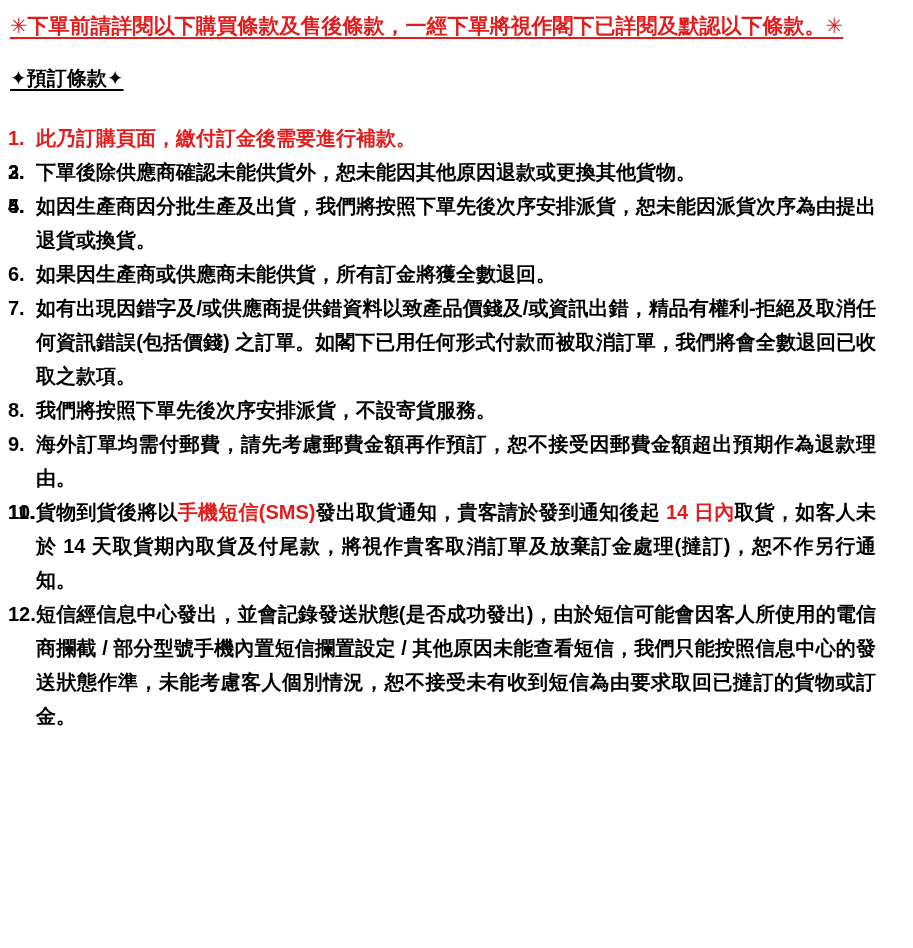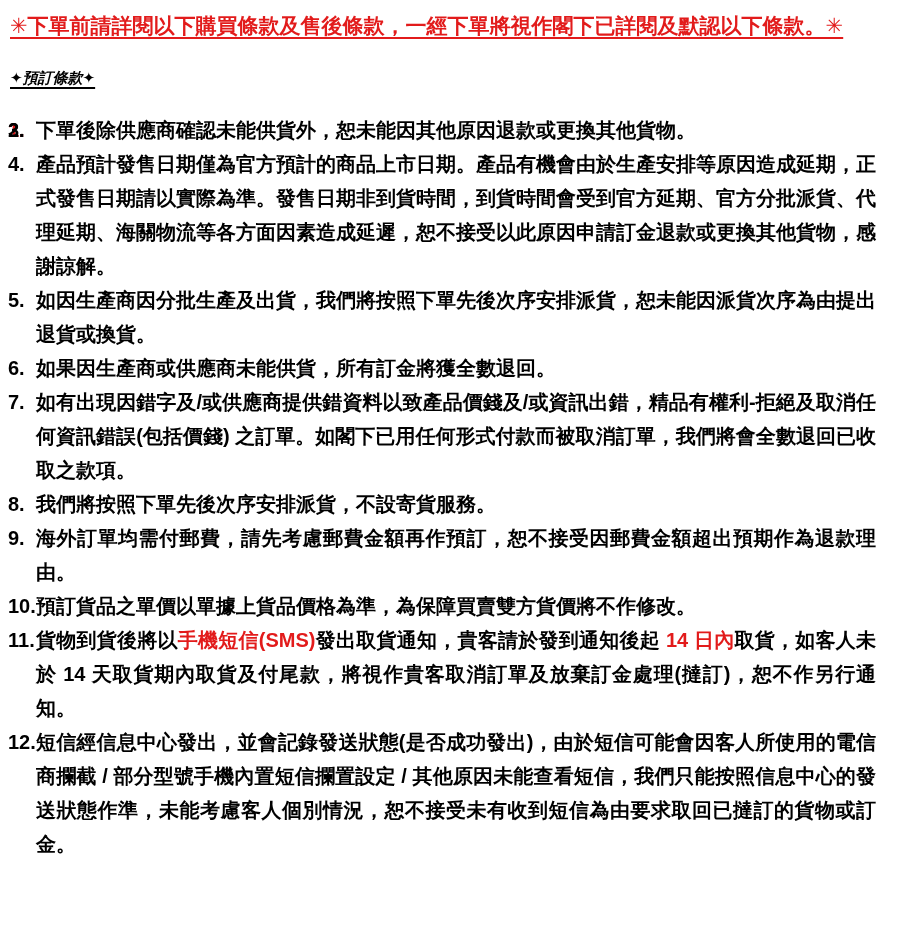--- a/index.html
+++ b/index.html
@@ -22,29 +22,28 @@
   .notice-title {
     margin: 4px 0 0 2px;
     font-size: 21px;
     line-height: 28px;
     color: var(--alert-red, #e21b1b);
     text-decoration: underline;
     text-decoration-thickness: 2px;
     text-underline-offset: 4px;
   }
   .section-heading {
-    margin: 25px 0 0 2px;
-    font-size: 15px;
+    margin: 25px 0 8px 2px;
+    font-size: 20px;
     line-height: 26px;
     color: var(--body-text, #000000);
     text-decoration: underline;
     text-decoration-thickness: 2px;
     text-underline-offset: 4px;
     display: inline-block;
-    font-style: italic;
   }
   .section-heading-row { margin: 0; }
   ol.terms-list {
     list-style: none;
     margin: 22px 0 0 0;
     padding: 0;
   }
   ol.terms-list li {
     position: relative;
     padding-left: 28px;
@@ -81,27 +80,27 @@
 
 <div class="page">
 
   <div class="notice-title">✳下單前請詳閱以下購買條款及售後條款，一經下單將視作閣下已詳閱及默認以下條款。✳</div>
 
   <p class="section-heading-row">
     <span class="section-heading">✦預訂條款✦</span>
   </p>
 
   <ol class="terms-list">
-      <li class="red-item"><span class="num">1.</span></li>
+      <li class="red-item"><span class="num">1.</span><span class="seg normal">此乃訂購頁面，繳付訂金後需要進行補款。</span></li>
       <li><span class="num">2.</span></li>
       <li><span class="num">3.</span><span class="seg normal">下單後除供應商確認未能供貨外，恕未能因其他原因退款或更換其他貨物。</span></li>
-      <li><span class="num">4.</span><span class="seg normal">產品預計發售日期僅為官方預計的商品上市日期。產品有機會由於生產安排等原因造成延期，正式發售日期請以實際為準。發售日期非到貨時間，到貨時間會受到官方延期、官方分批派貨、代理延期、海關物流等各方面因素造成延遲，恕不接受以此原因申請訂金退款或更換其他貨物，感謝諒解。</span></li>
+      <li><span class="num">4.</span></li>
       <li><span class="num">5.</span><span class="seg normal">如因生產商因分批生產及出貨，我們將按照下單先後次序安排派貨，恕未能因派貨次序為由提出退貨或換貨。</span></li>
       <li><span class="num">6.</span><span class="seg normal">如果因生產商或供應商未能供貨，所有訂金將獲全數退回。</span></li>
       <li><span class="num">7.</span><span class="seg normal">如有出現因錯字及/或供應商提供錯資料以致產品價錢及/或資訊出錯，精品有權利-拒絕及取消任何資訊錯誤(包括價錢) 之訂單。如閣下已用任何形式付款而被取消訂單，我們將會全數退回已收取之款項。</span></li>
       <li><span class="num">8.</span><span class="seg normal">我們將按照下單先後次序安排派貨，不設寄貨服務。</span></li>
       <li><span class="num">9.</span><span class="seg normal">海外訂單均需付郵費，請先考慮郵費金額再作預訂，恕不接受因郵費金額超出預期作為退款理由。</span></li>
-      <li><span class="num">10.</span><span class="seg normal">預訂貨品之單價以單據上貨品價格為準，為保障買賣雙方貨價將不作修改。</span></li>
+      <li><span class="num">10.</span></li>
       <li><span class="num">11.</span><span class="seg normal">貨物到貨後將以</span><span class="seg red-underline">手機短信(SMS)</span><span class="seg normal">發出取貨通知，貴客請於發到通知後起 </span><span class="seg red-underline">14 日內</span><span class="seg normal">取貨，如客人未於 14 天取貨期內取貨及付尾款，將視作貴客取消訂單及放棄訂金處理(撻訂)，恕不作另行通知。</span></li>
       <li><span class="num">12.</span><span class="seg normal">短信經信息中心發出，並會記錄發送狀態(是否成功發出)，由於短信可能會因客人所使用的電信商攔截 / 部分型號手機內置短信攔置設定 / 其他原因未能查看短信，我們只能按照信息中心的發送狀態作準，未能考慮客人個別情況，恕不接受未有收到短信為由要求取回已撻訂的貨物或訂金。</span></li>
     </ol>
 
 </div>
 
 </body></html>

